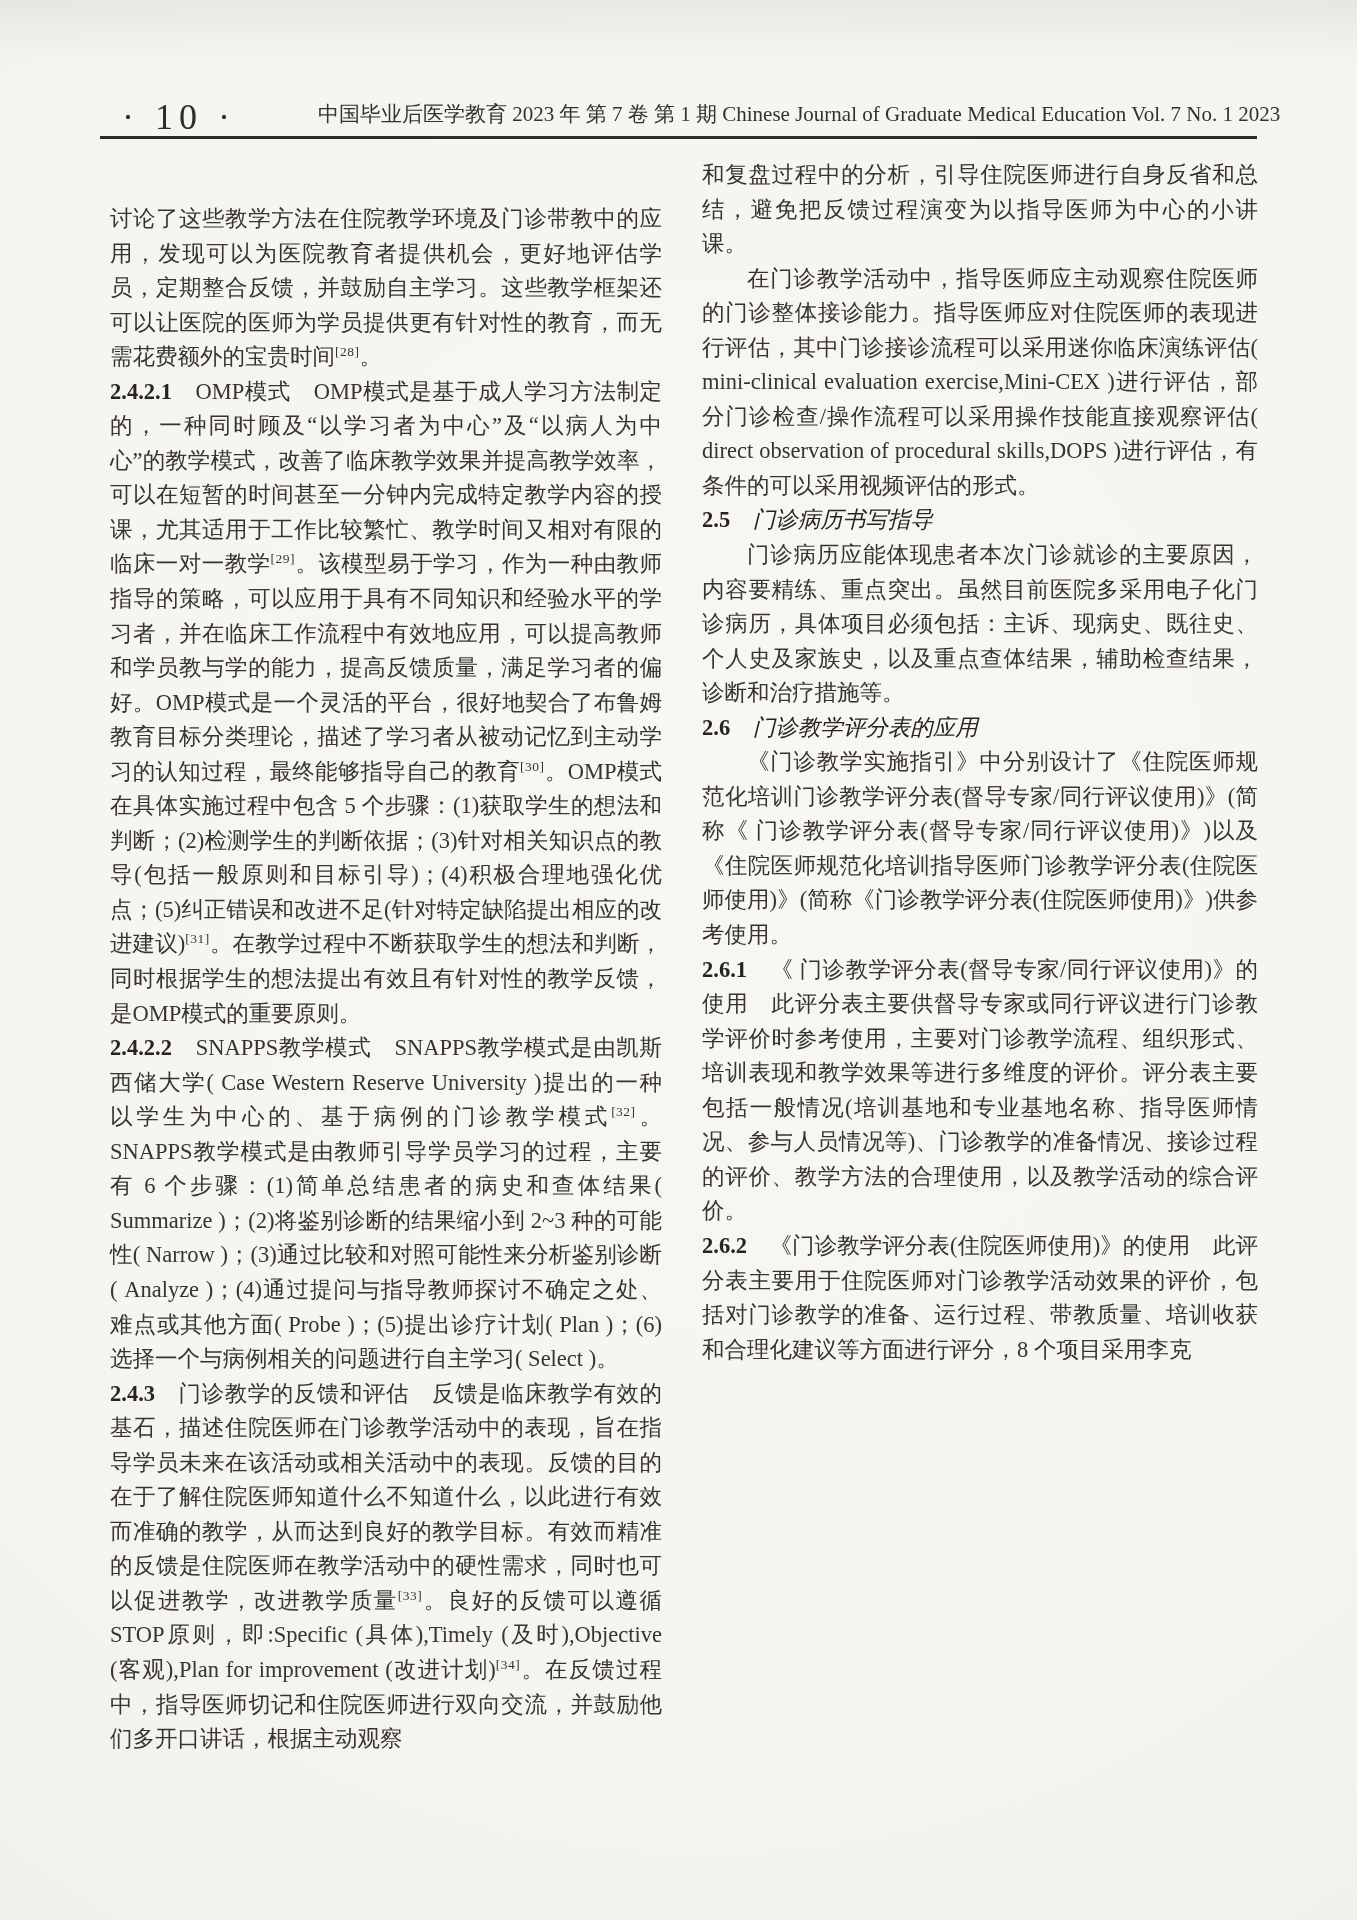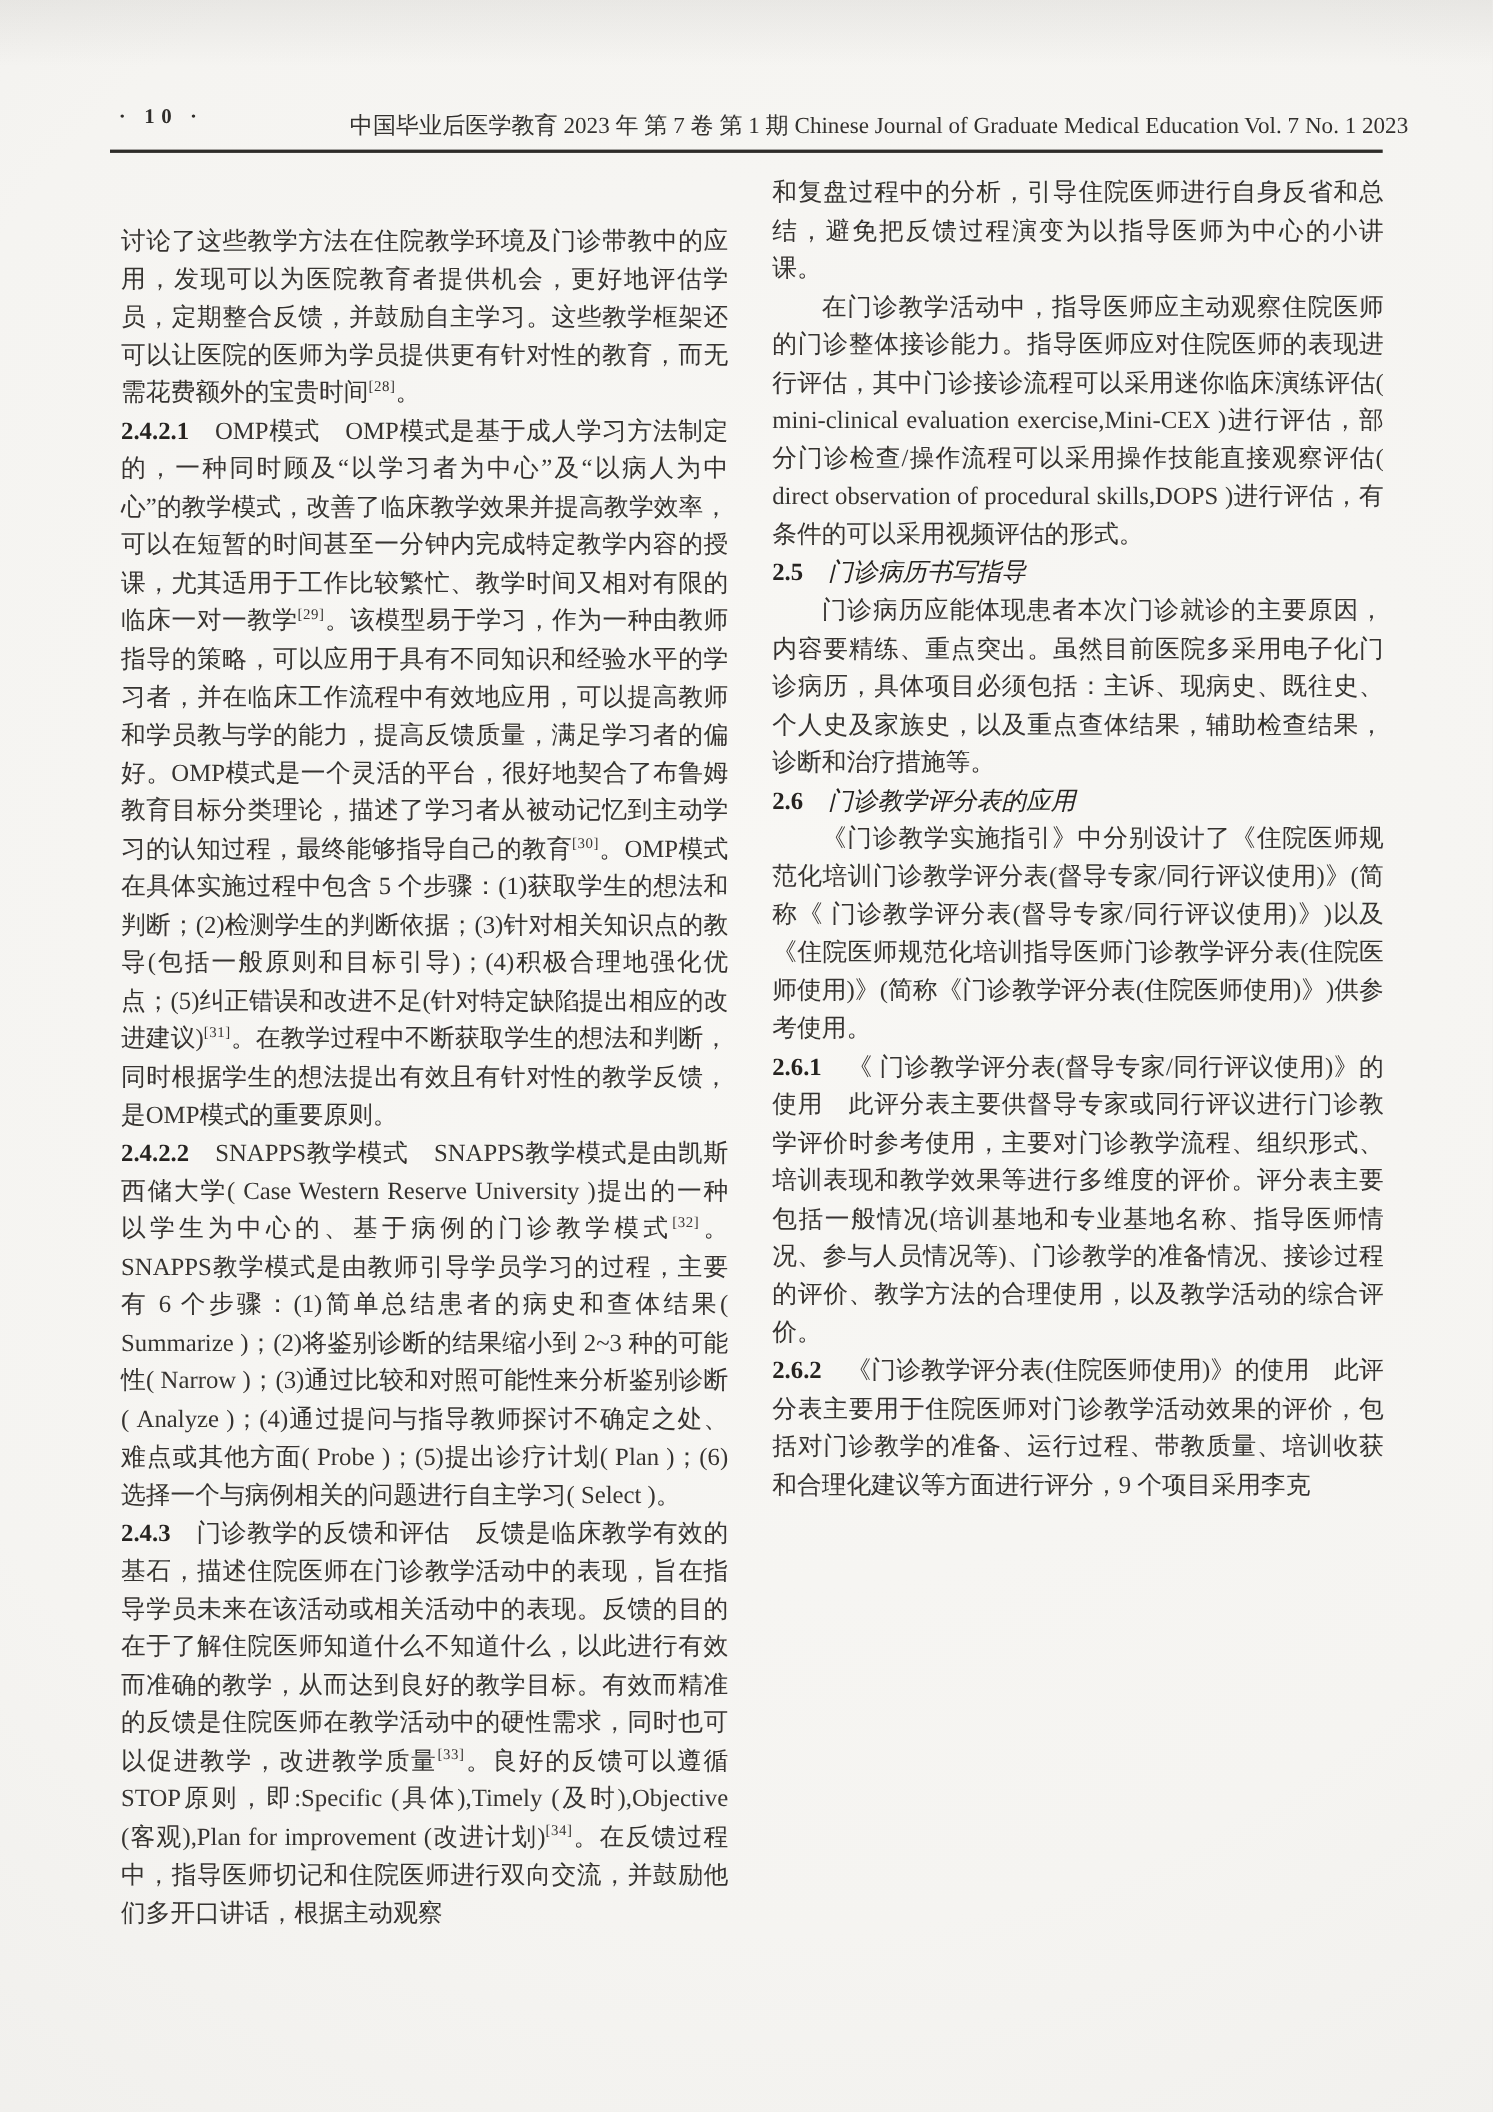--- a/index.html
+++ b/index.html
@@ -15,24 +15,23 @@
   }
   .scan-top-shade {
     position:absolute; left:0; top:0; width:100%; height:60px;
     background:linear-gradient(180deg, rgba(120,118,114,0.10), rgba(120,118,114,0));
   }
   .header-row {
     position:absolute; left:100px; top:92px; width:1157px; height:40px;
     color:#2f2d2a;
   }
   .page-number {
-    position:absolute; left:8px; top:4px;
-    font-size:19px; letter-spacing:6px; color:#2f2d2a;
+    position:absolute; left:22px; top:4px;
+    font-size:36px; letter-spacing:6px; color:#2f2d2a;
     white-space:nowrap;
-    font-weight:bold;
   }
   .journal-line {
     position:absolute; left:218px; top:8px; width:939px;
     font-size:21px; color:#33312e; white-space:nowrap; text-align:center;
   }
   .header-rule {
     position:absolute; left:100px; top:136px; width:1157px; height:3px;
     background:#2e2c29;
   }
   .col {
@@ -71,15 +70,15 @@
       <p class=""><span class="run-b">2.4.3</span><span class="run-n">　门诊教学的反馈和评估　反馈是临床教学有效的基石，描述住院医师在门诊教学活动中的表现，旨在指导学员未来在该活动或相关活动中的表现。反馈的目的在于了解住院医师知道什么不知道什么，以此进行有效而准确的教学，从而达到良好的教学目标。有效而精准的反馈是住院医师在教学活动中的硬性需求，同时也可以促进教学，改进教学质量</span><sup class="run-s">[33]</sup><span class="run-n">。良好的反馈可以遵循STOP原则，即:Specific (具体),Timely (及时),Objective (客观),Plan for improvement (改进计划)</span><sup class="run-s">[34]</sup><span class="run-n">。在反馈过程中，指导医师切记和住院医师进行双向交流，并鼓励他们多开口讲话，根据主动观察</span></p>
     </div>
   <div class="col col-right">
       <p class=""><span class="run-n">和复盘过程中的分析，引导住院医师进行自身反省和总结，避免把反馈过程演变为以指导医师为中心的小讲课。</span></p>
       <p class="indent"><span class="run-n">在门诊教学活动中，指导医师应主动观察住院医师的门诊整体接诊能力。指导医师应对住院医师的表现进行评估，其中门诊接诊流程可以采用迷你临床演练评估( mini-clinical evaluation exercise,Mini-CEX )进行评估，部分门诊检查/操作流程可以采用操作技能直接观察评估( direct observation of procedural skills,DOPS )进行评估，有条件的可以采用视频评估的形式。</span></p>
       <p class=""><span class="run-b">2.5</span><span class="run-k">　门诊病历书写指导</span></p>
       <p class="indent"><span class="run-n">门诊病历应能体现患者本次门诊就诊的主要原因，内容要精练、重点突出。虽然目前医院多采用电子化门诊病历，具体项目必须包括：主诉、现病史、既往史、个人史及家族史，以及重点查体结果，辅助检查结果，诊断和治疗措施等。</span></p>
       <p class=""><span class="run-b">2.6</span><span class="run-k">　门诊教学评分表的应用</span></p>
       <p class="indent"><span class="run-n">《门诊教学实施指引》中分别设计了《住院医师规范化培训门诊教学评分表(督导专家/同行评议使用)》(简称《 门诊教学评分表(督导专家/同行评议使用)》)以及《住院医师规范化培训指导医师门诊教学评分表(住院医师使用)》(简称《门诊教学评分表(住院医师使用)》)供参考使用。</span></p>
       <p class=""><span class="run-b">2.6.1</span><span class="run-n">　《 门诊教学评分表(督导专家/同行评议使用)》的使用　此评分表主要供督导专家或同行评议进行门诊教学评价时参考使用，主要对门诊教学流程、组织形式、培训表现和教学效果等进行多维度的评价。评分表主要包括一般情况(培训基地和专业基地名称、指导医师情况、参与人员情况等)、门诊教学的准备情况、接诊过程的评价、教学方法的合理使用，以及教学活动的综合评价。</span></p>
-      <p class=""><span class="run-b">2.6.2</span><span class="run-n">　《门诊教学评分表(住院医师使用)》的使用　此评分表主要用于住院医师对门诊教学活动效果的评价，包括对门诊教学的准备、运行过程、带教质量、培训收获和合理化建议等方面进行评分，9 个项目采用李克</span></p>
+      <p class=""><span class="run-b">2.6.2</span><span class="run-n">　《门诊教学评分表(住院医师使用)》的使用　此评分表主要用于住院医师对门诊教学活动效果的评价，包括对门诊教学的准备、运行过程、带教质量、培训收获和合理化建议等方面进行评分，8 个项目采用李克</span></p>
     </div>
 </div>
 
 </body></html>

